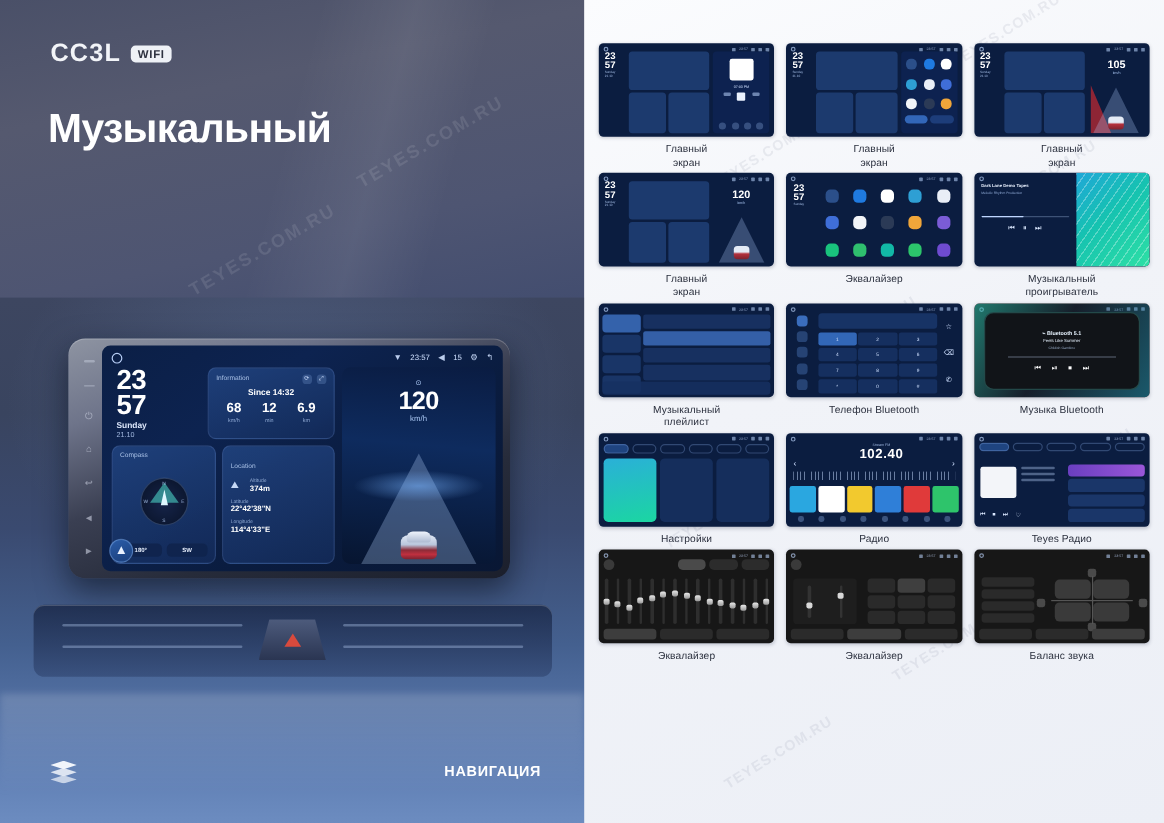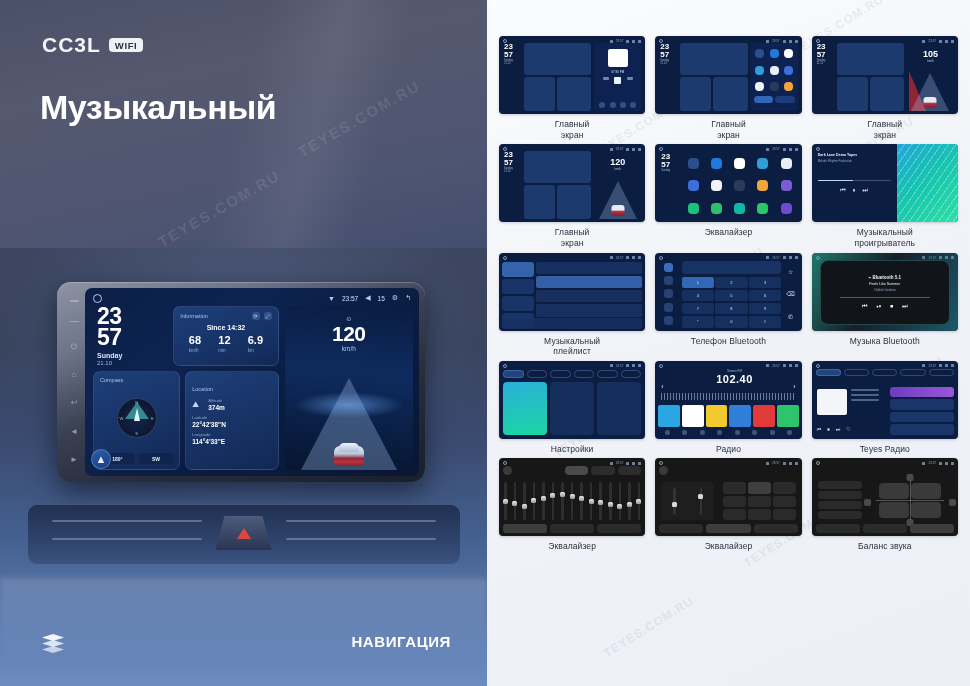--- a/index.html
+++ b/index.html
@@ -105,21 +105,21 @@
     padding:5px 6px;
   }
   #info-card { flex:1; display:flex; flex-direction:column; }
   .card-hd { display:flex; align-items:center; justify-content:space-between; }
   .card-title { color:#a8c0e6; font-size:5.5px; }
   .hd-icons { display:flex; gap:4px; }
   .hd-ic { width:8px; height:8px; border-radius:3px; background:rgba(150,185,240,0.22);
            color:#cfe0ff; font-size:5px; text-align:center; line-height:8px; }
   #since { color:#ffffff; font-size:7px; font-weight:bold; text-align:center; margin-top:4px; }
   #stats { display:flex; justify-content:space-around; margin-top:4px; }
-  .stat { }
+  .stat { text-align:center; }
   .stat-v { color:#ffffff; font-size:11px; font-weight:bold; line-height:1; }
   .stat-u { color:#8fa9d4; font-size:4.5px; margin-top:2px; }
 
   #lower-row { display:flex; gap:5px; flex:1.15; }
   #compass-card { width:47%; display:flex; flex-direction:column; }
   #compass-dial {
     flex:1; display:flex; align-items:center; justify-content:center; position:relative; margin-top:2px;
   }
   #dial {
     width:40px; height:40px; border-radius:50%;
@@ -214,21 +214,21 @@
     background: linear-gradient(180deg, rgba(255,255,255,0.16), rgba(255,255,255,0) 70%);
     filter: blur(3px);
   }
 
   
   #stack-icon { position:absolute; left:42px; bottom:32px; width:22px; height:20px; }
   .stack-l { position:absolute; left:0; width:22px; height:7px; background:#f1f5fb;
              clip-path: polygon(50% 0, 100% 50%, 50% 100%, 0 50%); }
   #nav-label {
     position:absolute; right:36px; bottom:36px;
-    color:#ffffff; font-size:15px; font-weight:bold; letter-spacing:0.6px;margin-left:32px;
+    color:#ffffff; font-size:12px; font-weight:bold; letter-spacing:0.6px;margin-left:32px;
   }
   .hero-wm {
     position:absolute; color:rgba(255,255,255,0.10); font-size:15px; letter-spacing:2px;
     transform:rotate(-30deg); pointer-events:none; font-weight:bold;
   }
 
   
   #gallery {
     position:relative; flex:1; height:686px;
     background: linear-gradient(160deg, #fbfcfe 0%, #f1f3f8 45%, #eceff6 100%);

